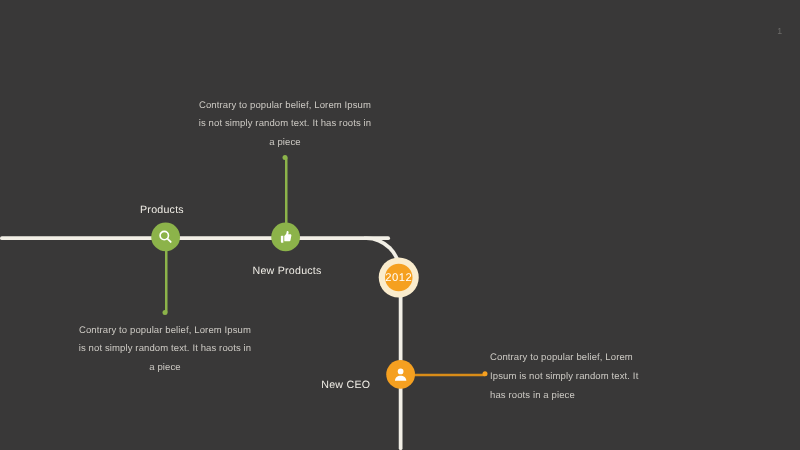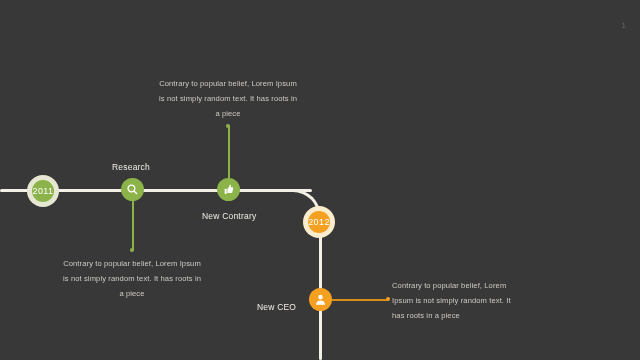--- a/index.html
+++ b/index.html
@@ -195,25 +195,20 @@
 
   <div class="stem-v" id="stem-products"></div>
   <div class="stem-dot" id="stem-products-dot"></div>
 
   <div class="stem-v" id="stem-research"></div>
   <div class="stem-dot" id="stem-research-dot"></div>
 
   <div class="stem-h" id="stem-ceo"></div>
   <div class="stem-h-dot" id="stem-ceo-dot"></div>
 
-  <div class="year-node" id="year-2011">
-    <div class="inner">
-      <span class="year-label">2011</span>
-    </div>
-  </div>
 
   <div class="year-node" id="year-2012">
     <div class="inner">
       <span class="year-label">2012</span>
     </div>
   </div>
 
   <div class="event-node green" id="node-research">
     <span>
       <svg width="13" height="13" viewBox="0 0 24 24">
@@ -234,21 +229,21 @@
 
   <div class="event-node orange" id="node-ceo">
     <span>
       <svg width="13" height="13" viewBox="0 0 24 24">
         <circle cx="12" cy="7.6" r="4.2" fill="#ffffff"></circle>
         <path d="M3.6 21.5c0-4.8 3.8-7.6 8.4-7.6s8.4 2.8 8.4 7.6z" fill="#ffffff"></path>
       </svg>
     </span>
   </div>
 
-  <div class="event-title" id="title-research">Research</div>
-  <div class="event-title" id="title-products">New Contrary</div>
+  <div class="event-title" id="title-research">Products</div>
+  <div class="event-title" id="title-products">New Products</div>
   <div class="event-title" id="title-ceo">New CEO</div>
 
   <div class="desc center" id="desc-products">Contrary to popular belief, Lorem Ipsum is not simply random text. It has roots in a piece</div>
   <div class="desc center" id="desc-research">Contrary to popular belief, Lorem Ipsum is not simply random text. It has roots in a piece</div>
   <div class="desc left" id="desc-ceo">Contrary to popular belief, Lorem Ipsum is not simply random text. It has roots in a piece</div>
 
 </div>
 
 </body></html>

